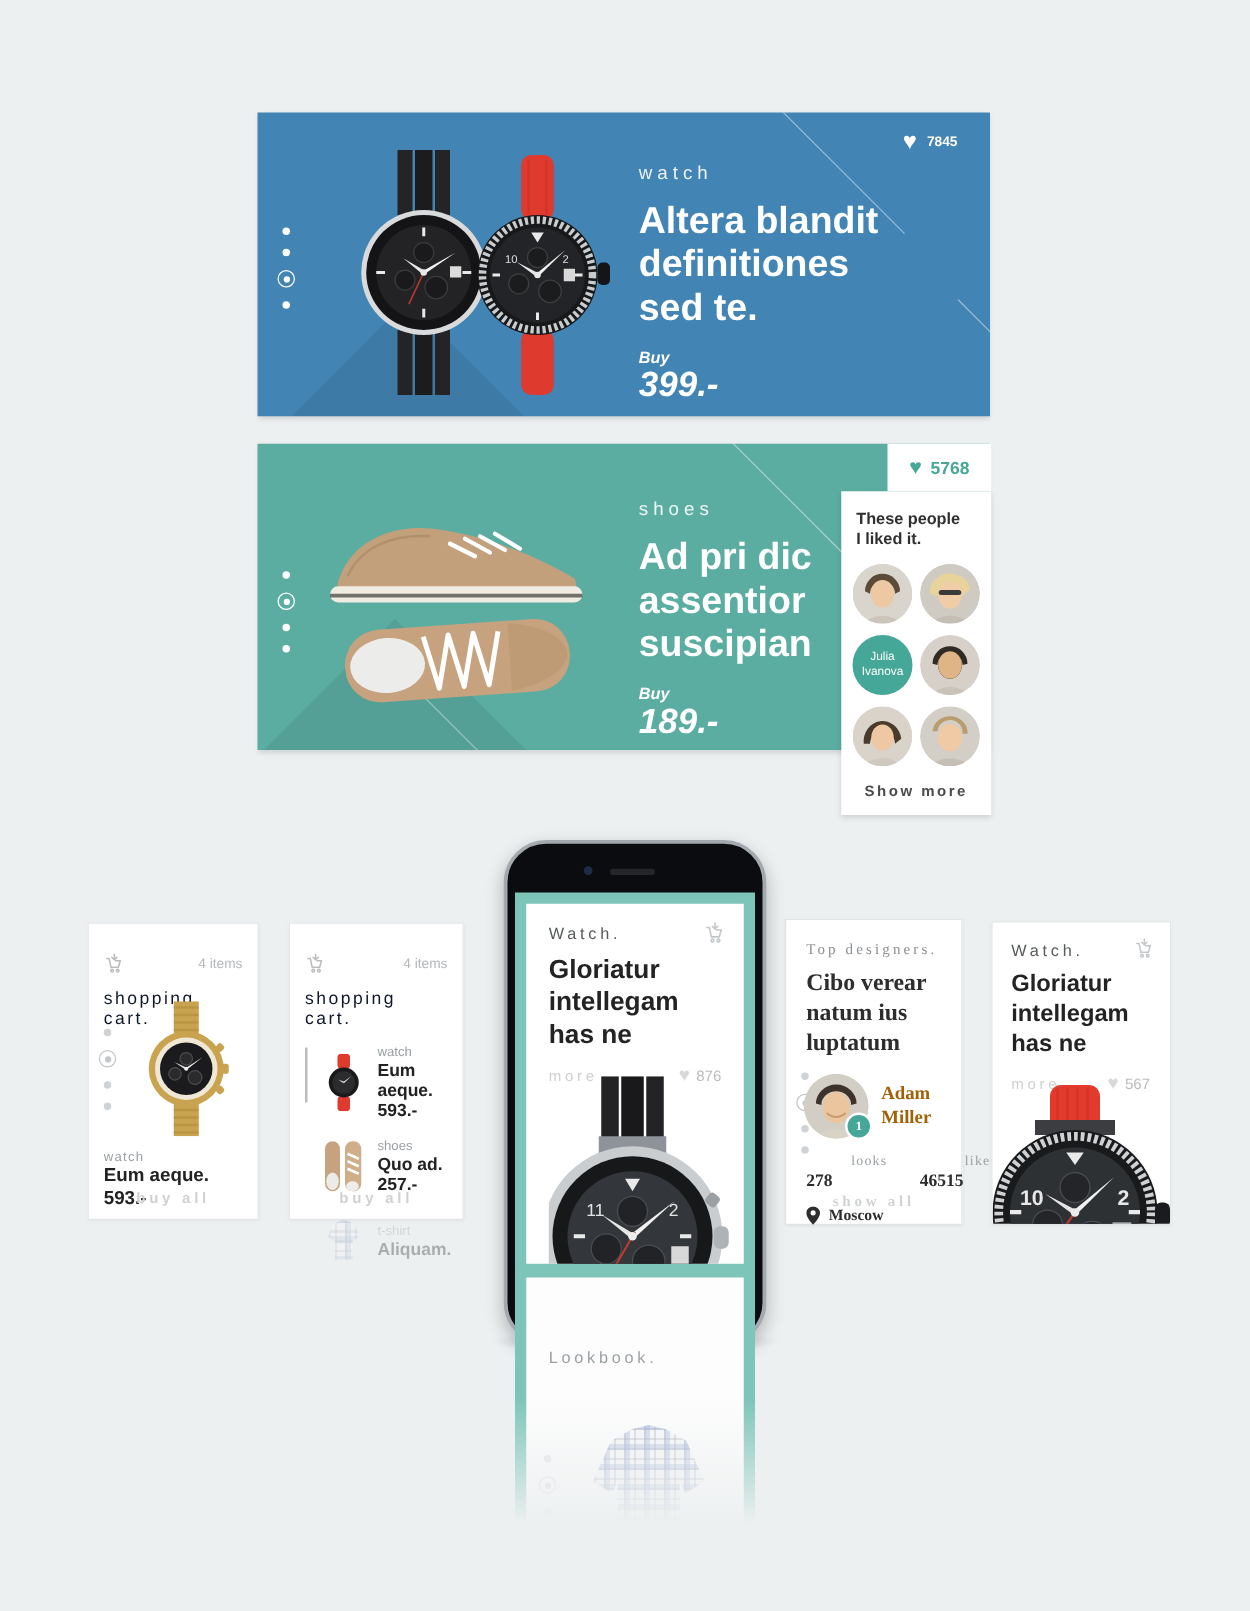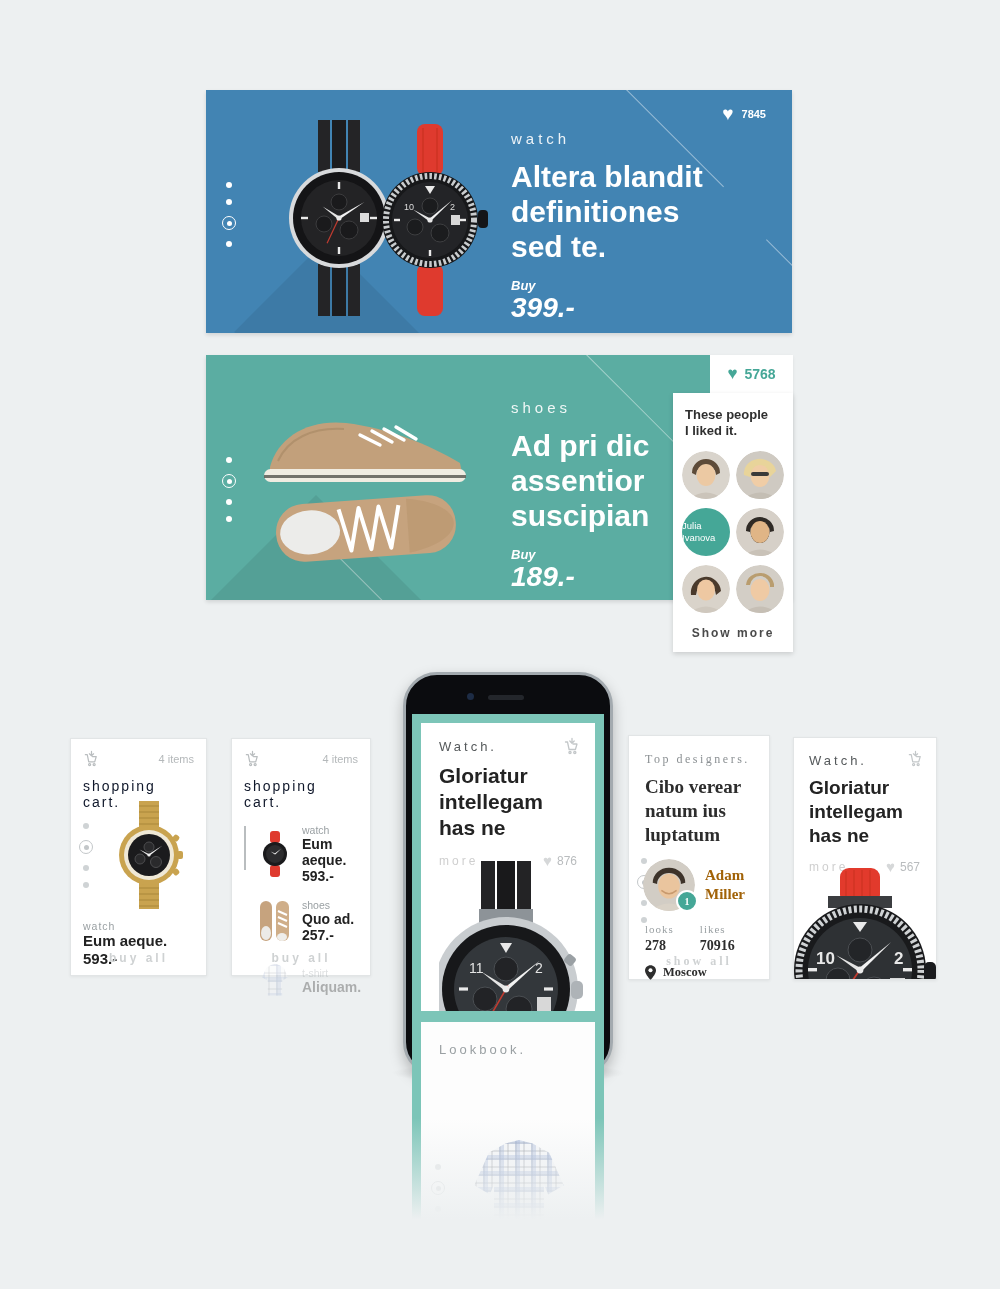--- a/index.html
+++ b/index.html
@@ -40,58 +40,58 @@
   #people-wrap{position:absolute;left:467px;top:0;width:120px;z-index:5;}
   #people-heart-box{margin-left:37px;width:83px;height:38px;background:#fff;
        display:flex;align-items:center;justify-content:center;gap:7px;color:#45a797;}
   #people-heart-box .hglyph{font-size:17px;}
   #people-heart-box .lcount{font-size:14px;font-weight:bold;}
   #people-card{width:120px;background:#fff;box-shadow:0 2px 5px rgba(0,0,0,.15);padding:14px 10px 12px 10px;box-sizing:border-box;}
   .people-title{font-size:13px;line-height:16px;font-weight:bold;color:#2f2f2f;padding-left:2px;}
   .avatar-grid{margin-top:12px;display:grid;grid-template-columns:48px 48px;grid-column-gap:6px;grid-row-gap:9px;justify-content:center;}
   .avatar{width:48px;height:48px;border-radius:50%;overflow:hidden;cursor:pointer;}
   .avatar svg{display:block;}
-  .avatar.featured{background:#45a797;display:flex;flex-direction:column;align-items:flex-start;justify-content:center;color:#fff;font-size:9.5px;line-height:12px;text-align:center;}
+  .avatar.featured{background:#45a797;display:flex;flex-direction:column;align-items:center;justify-content:center;color:#fff;font-size:9.5px;line-height:12px;text-align:center;}
   .show-more{margin-top:13px;text-align:center;font-size:12px;font-weight:bold;letter-spacing:2px;color:#4a4a4a;cursor:pointer;}
 
   
   #phone-body{position:absolute;left:403px;top:672px;width:204px;height:398px;background:#0b0c0f;
       border:3px solid #a3aaaf;border-radius:34px;box-shadow:0 6px 14px rgba(0,0,0,.25);}
   #phone-camera{position:absolute;left:61px;top:18px;width:7px;height:7px;border-radius:50%;background:#1d2c45;}
   #phone-speaker{position:absolute;left:82px;top:20px;width:36px;height:5px;border-radius:3px;background:#23262b;}
   #phone-shadow{position:absolute;left:390px;top:1062px;width:236px;height:22px;
       background:radial-gradient(ellipse at center, rgba(0,0,0,.28), rgba(0,0,0,0) 70%);z-index:1;}
   #phone-screen{position:absolute;left:412px;top:714px;width:192px;height:526px;background:#7cc5b8;z-index:4;
       padding:9px;box-sizing:border-box;}
   .app-card{background:#fff;position:relative;overflow:hidden;}
   #app-card-watch{height:288px;}
   #app-card-look{margin-top:11px;height:207px;background:#fdfdfd;}
   .app-pad{padding:16px 18px 0 18px;}
   .cat-label{font-size:13px;letter-spacing:3px;color:#55595b;}
-  .cat-label.light{color:#9aa0a3;}
+  .cat-label.light{color:#9aa0a3;margin-top:36px;}
   .card-title{margin-top:9px;font-size:21px;line-height:26px;font-weight:bold;color:#232323;}
   .card-title.gray{color:#979da0;font-size:20px;}
   .more-row{margin-top:11px;display:flex;align-items:center;justify-content:space-between;}
   .more-label{font-size:12px;letter-spacing:3px;color:#cfcfcf;cursor:pointer;}
   .likes-sm{display:flex;align-items:center;gap:5px;color:#c7c9ca;cursor:pointer;}
   .likes-sm .hglyph{font-size:15px;color:#d6d8d9;}
   .likes-sm .lcount{font-size:12px;color:#b9bcbe;}
   .cart-ic{position:absolute;cursor:pointer;}
   #fade-out{position:absolute;left:396px;top:1118px;width:224px;height:130px;z-index:6;
       background:linear-gradient(180deg, rgba(237,240,241,0) 0%, #edf0f1 78%);}
 
   
   .mini-card{position:absolute;top:738px;background:#fff;border:1px solid #e2e5e6;box-sizing:border-box;
        box-shadow:0 1px 3px rgba(0,0,0,.06);}
   #card-cart-single{left:70px;width:137px;height:238px;}
   #card-cart-list{left:231px;width:140px;height:238px;}
   #card-designers{left:628px;top:735px;width:142px;height:245px;font-family:Liberation Serif, serif;}
   #card-watch-red{left:793px;top:737px;width:144px;height:243px;overflow:hidden;}
   .mc-pad{padding:11px 12px 0 12px;position:relative;}
-  .mc-header{display:flex;align-items:flex-start;justify-content:space-between;height:22px;}
+  .mc-header{display:flex;align-items:flex-start;justify-content:space-between;height:22px;margin-top:12px;}
   .items-count{font-size:11px;color:#b4b8ba;padding-top:3px;}
   .mc-title{margin-top:6px;font-size:14px;letter-spacing:2px;color:#0f172a;}
   .buy-all{position:absolute;bottom:10px;left:0;width:100%;text-align:center;
       font-size:12px;font-weight:bold;letter-spacing:3px;color:#cfd2d3;cursor:pointer;}
   .prod-cat{font-size:10.5px;letter-spacing:1px;color:#9aa0a3;}
   .prod-name{font-size:15px;font-weight:bold;color:#222;line-height:18px;}
   .prod-price{font-size:15px;font-weight:bold;color:#222;line-height:18px;}
 
   .cart-item{display:flex;gap:10px;align-items:center;margin-top:14px;position:relative;padding-left:14px;}
   .cart-item .thumb{width:34px;height:46px;flex:0 0 34px;display:flex;align-items:center;justify-content:center;}
@@ -100,21 +100,21 @@
   .cart-item .ci-name{font-size:14px;font-weight:bold;color:#222;line-height:16px;}
   .cart-item.faded{opacity:.32;}
 
   .designer-row{margin-top:12px;display:flex;align-items:center;gap:10px;padding-left:14px;}
   .designer-avatar{position:relative;width:52px;height:52px;border-radius:50%;flex:0 0 52px;cursor:pointer;}
   .designer-avatar .rank-badge{position:absolute;right:-3px;bottom:-1px;width:18px;height:18px;border-radius:50%;
       background:#45a797;color:#fff;font-size:10px;font-weight:bold;display:flex;align-items:center;justify-content:center;
       border:2px solid #fff;}
   .designer-name{font-size:15px;font-weight:bold;color:#a16207;line-height:19px;}
   .stats-row{margin-top:12px;display:flex;gap:26px;padding-left:16px;}
-  .stat-label{font-size:11px;letter-spacing:1px;color:#9aa0a3;}
+  .stat-label{font-size:11px;letter-spacing:1px;color:#9aa0a3;margin-left:36px;}
   .stat-value{font-size:14px;font-weight:bold;color:#2d2d2d;margin-top:3px;}
   .location-row{margin-top:11px;display:flex;align-items:center;gap:7px;padding-left:16px;cursor:pointer;}
   .location-name{font-size:12.5px;font-weight:bold;color:#2d2d2d;}
 
   .shirt{background-color:#f5f6f8;
      background-image:
        repeating-linear-gradient(0deg, rgba(122,148,200,.38) 0 5px, rgba(0,0,0,0) 5px 16px),
        repeating-linear-gradient(90deg, rgba(122,148,200,.38) 0 5px, rgba(0,0,0,0) 5px 16px),
        repeating-linear-gradient(0deg, rgba(110,118,126,.28) 0 2px, rgba(0,0,0,0) 2px 8px),
        repeating-linear-gradient(90deg, rgba(110,118,126,.28) 0 2px, rgba(0,0,0,0) 2px 8px);
@@ -556,21 +556,21 @@
         <div>Miller</div>
       </div>
     </div>
     <div class="stats-row">
       <div>
         <div class="stat-label">looks</div>
         <div class="stat-value">278</div>
       </div>
       <div>
         <div class="stat-label">likes</div>
-        <div class="stat-value">70916</div>
+        <div class="stat-value">46515</div>
       </div>
     </div>
     <div class="location-row">
       <svg width="11" height="15" viewBox="0 0 12 16">
         <path d="M6,0 C2.7,0 0,2.6 0,5.8 C0,10 6,16 6,16 C6,16 12,10 12,5.8 C12,2.6 9.3,0 6,0 Z" fill="#2e2e2e"></path>
         <circle cx="6" cy="5.6" r="2.2" fill="#fff"></circle>
       </svg>
       <span class="location-name">Moscow</span>
     </div>
     <div class="buy-all">show all</div>

